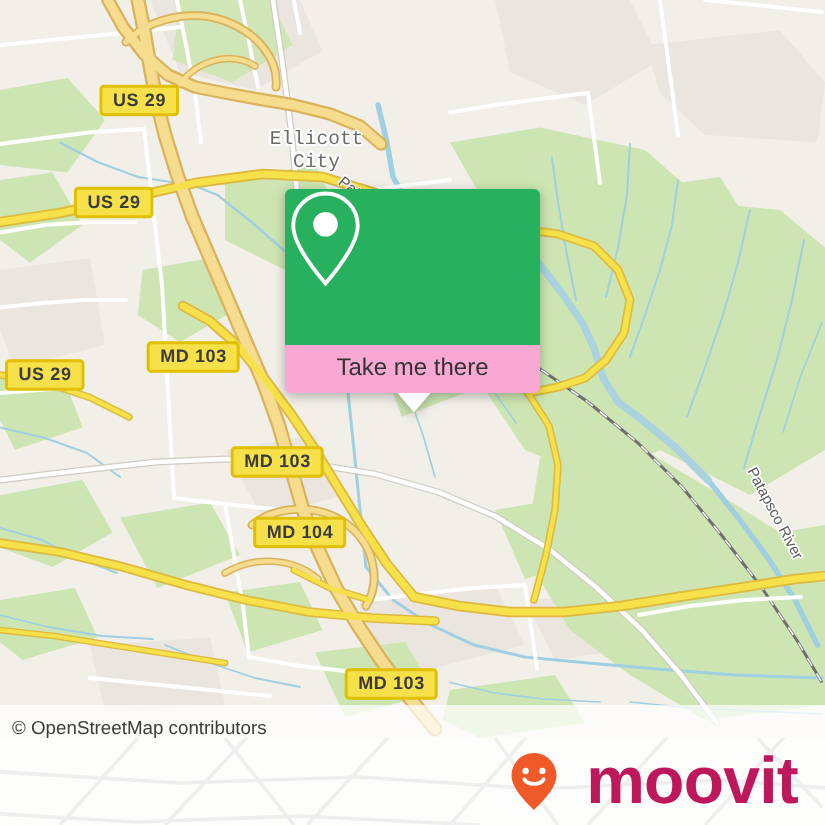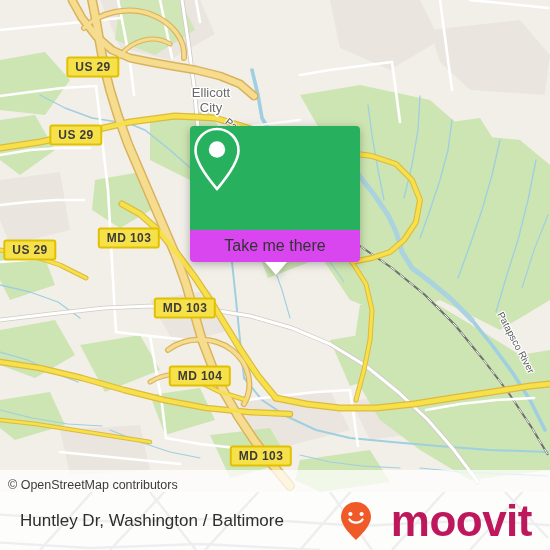--- a/index.html
+++ b/index.html
@@ -38,20 +38,21 @@
     color:#6b6b6b;
     font-size:13px;
     line-height:15px;
     text-align:center;
     white-space:pre;
     transform:translate(-50%,-50%);
     text-shadow:
       1.5px 0 #fff,-1.5px 0 #fff,0 1.5px #fff,0 -1.5px #fff,
       1px 1px #fff,-1px 1px #fff,1px -1px #fff,-1px -1px #fff;
     pointer-events:none;
+    font-family:Liberation Mono, monospace;
   }
   .riverlabel{
     position:absolute;
     color:#5c5c5c;
     font-size:10px;
     white-space:nowrap;
     transform-origin:0 0;
     text-shadow:
       1.2px 0 #fff,-1.2px 0 #fff,0 1.2px #fff,0 -1.2px #fff,
       .9px .9px #fff,-.9px .9px #fff,.9px -.9px #fff,-.9px -.9px #fff;
@@ -83,21 +84,21 @@
   .callout{
     position:absolute;left:190px;top:126px;width:170px;
     filter:drop-shadow(0 2px 4px rgba(0,0,0,.28));
   }
   .callout-top{
     height:104px;border-radius:4px 4px 0 0;
     display:flex;align-items:center;justify-content:center;
   }
   .pin-svg{display:block;}
   .callout-bottom{
-    background:#d946ef;height:32px;border-radius:0 0 4px 4px;
+    background:#f9a8d4;height:32px;border-radius:0 0 4px 4px;
     display:flex;align-items:center;justify-content:center;
   }
   .callout-label{
     font-size:16px;color:#333;font-family:"Liberation Sans", sans-serif;
   }
   .callout-tail{
     position:absolute;left:75px;top:136px;width:0;height:0;
     border-left:11px solid transparent;
     border-right:11px solid transparent;
     border-top:13px solid #fff;
@@ -322,21 +323,21 @@
 
     <div class="roadnamelabel" style="left:230px;top:116px;transform:rotate(38deg);">Pata</div>
 
     <div class="riverlabel" style="left:505px;top:310px;transform:rotate(62deg);">Patapsco River</div>
 
     <div class="shield" style="left:93px;top:67px;">US 29</div>
     <div class="shield" style="left:76px;top:135px;">US 29</div>
     <div class="shield" style="left:30px;top:250px;">US 29</div>
     <div class="shield" style="left:129px;top:238px;">MD 103</div>
     <div class="shield" style="left:185px;top:308px;">MD 103</div>
-    <div class="shield" style="left:200px;top:376px;">MD 104</div>
+    <div class="shield" style="left:200px;top:355px;">MD 104</div>
     <div class="shield" style="left:261px;top:456px;">MD 103</div>
 
     <div class="callout">
       <div class="callout-top" style="background:#27b15f;">
         <svg class="pin-svg" width="54" height="66" viewBox="0 0 54 66">
           <path d="M27 3 C15 3 5.5 12.5 5.5 24.5 C5.5 38 22 57 27 63 C32 57 48.5 38 48.5 24.5 C48.5 12.5 39 3 27 3 Z" fill="none" stroke="#ffffff" stroke-width="2.6"></path>
           <circle cx="27" cy="23.5" r="8.2" fill="#ffffff"></circle>
         </svg>
       </div>
       <div class="callout-bottom">
@@ -360,21 +361,20 @@
         <path d="M300,58 L352,-2"></path>
         <path d="M392,58 L446,-2"></path>
         <path d="M470,58 L524,-2"></path>
         <path d="M-10,50 L90,56 L200,52 L320,58"></path>
         <path d="M150,0 L196,58"></path>
         <path d="M330,0 L372,58"></path>
         <path d="M505,0 L548,46"></path>
       </g>
     </svg>
 
-    <div class="footer-title">Huntley Dr, Washington / Baltimore</div>
 
     <div class="brand">
       <svg width="34" height="40" viewBox="0 0 34 40">
         <path d="M17 1 C8.7 1 2 7.7 2 16 C2 25 13 35 17 39 C21 35 32 25 32 16 C32 7.7 25.3 1 17 1 Z" fill="#f05a28"></path>
         <circle cx="11.4" cy="13" r="2.1" fill="#ffffff"></circle>
         <circle cx="22.6" cy="13" r="2.1" fill="#ffffff"></circle>
         <path d="M10.5 18.5 C12.8 22.6 21.2 22.6 23.5 18.5" stroke="#ffffff" stroke-width="2.4" fill="none" stroke-linecap="round"></path>
       </svg>
       <span class="brand-word">moovit</span>
     </div>

